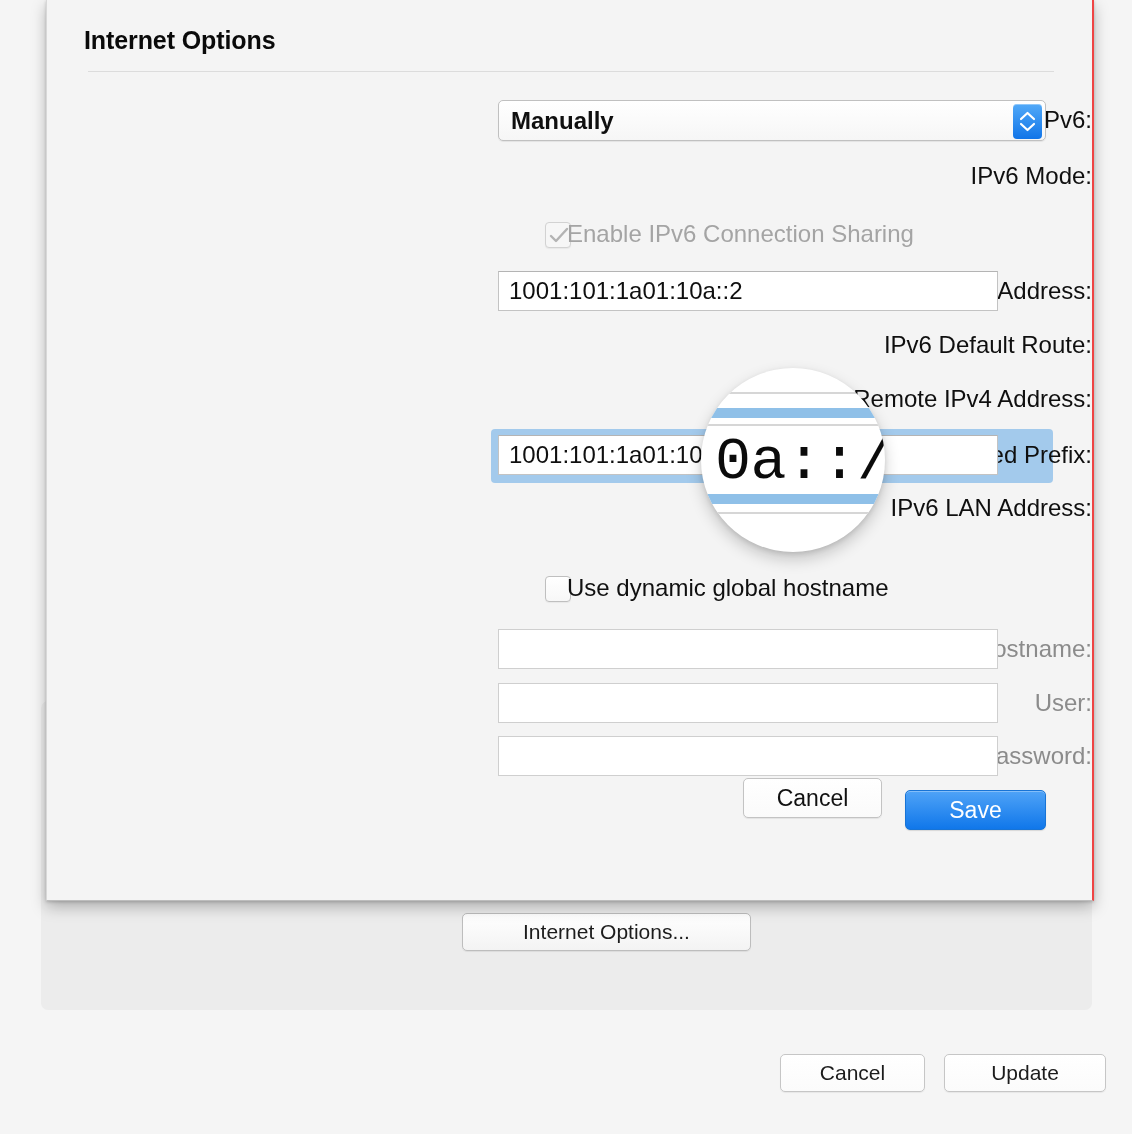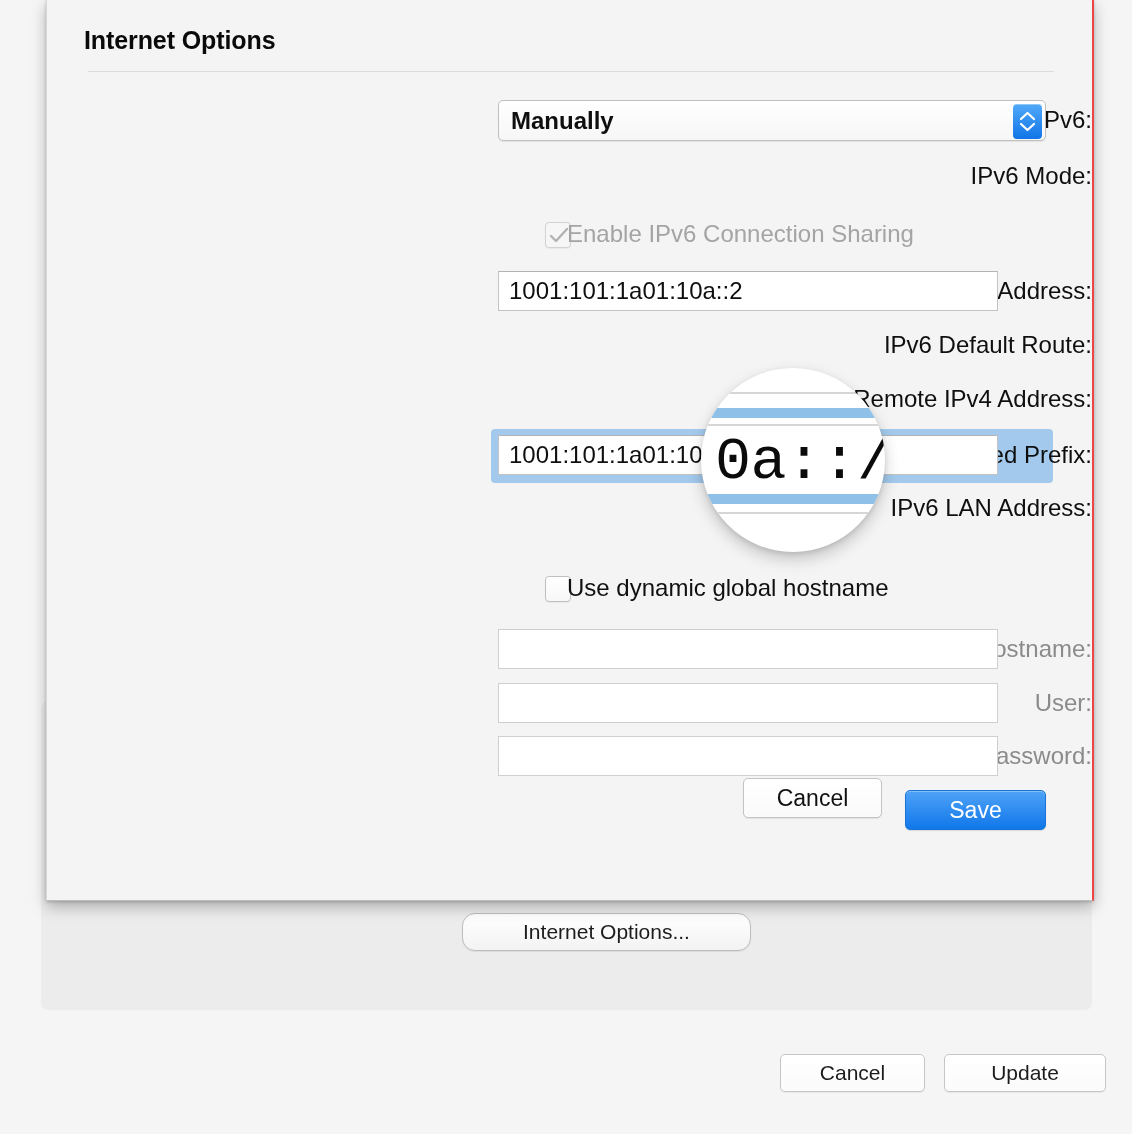--- a/index.html
+++ b/index.html
@@ -26,21 +26,21 @@
     background: #ececec;
     border-radius: 7px;
     box-shadow: inset 0 1px 0 rgba(255,255,255,.6);
   }
   #bg-internet-options-btn {
     position: absolute;
     left: 462px;
     top: 913px;
     width: 289px;
     height: 38px;
-    border-radius: 13px;
+    border-radius: 5px;
     border: 1px solid #bdbdbd;
     background: linear-gradient(#ffffff, #f3f3f3);
     box-shadow: 0 1px 1px rgba(0,0,0,.07);
     font-size: 21px;
     color: #1c1c1c;
     font-family: "Liberation Sans", sans-serif;
     padding: 0;
     cursor: default;
   }
   .bottom-btn {

